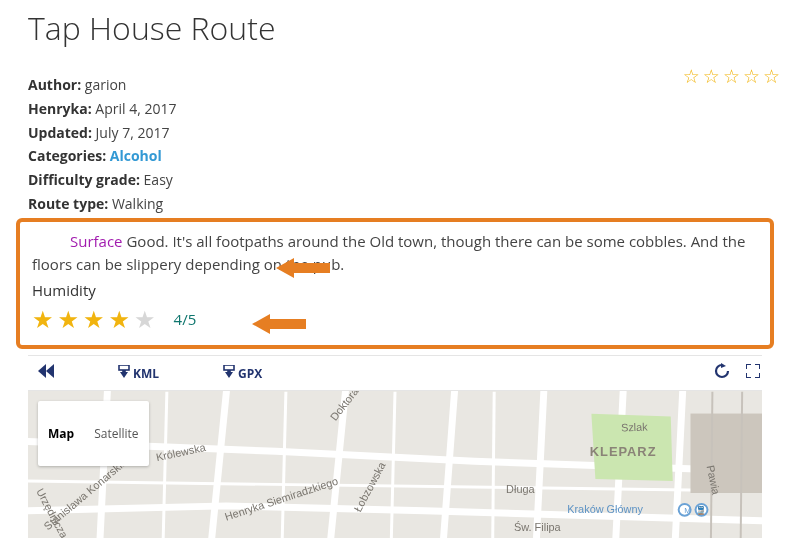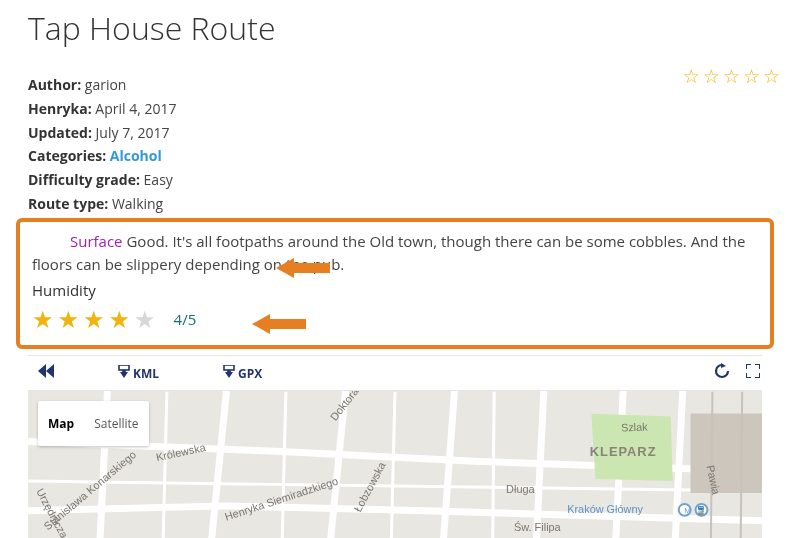--- a/index.html
+++ b/index.html
@@ -120,21 +120,21 @@
     left: 10px;
     top: 10px;
     display: flex;
     background: #fff;
     border-radius: 2px;
     box-shadow: 0 1px 3px rgba(0,0,0,0.25);
     font-size: 12px;
     overflow: hidden;
   }
   .map-type div {
-    padding: 14px 10px;
+    padding: 24px 10px;
     color: #555;
     cursor: pointer;
   }
   .map-type div.active { font-weight: 700; color: #000; }
 </style>
 </head>
 <body>
 
 <h1>Tap House Route</h1>
 

